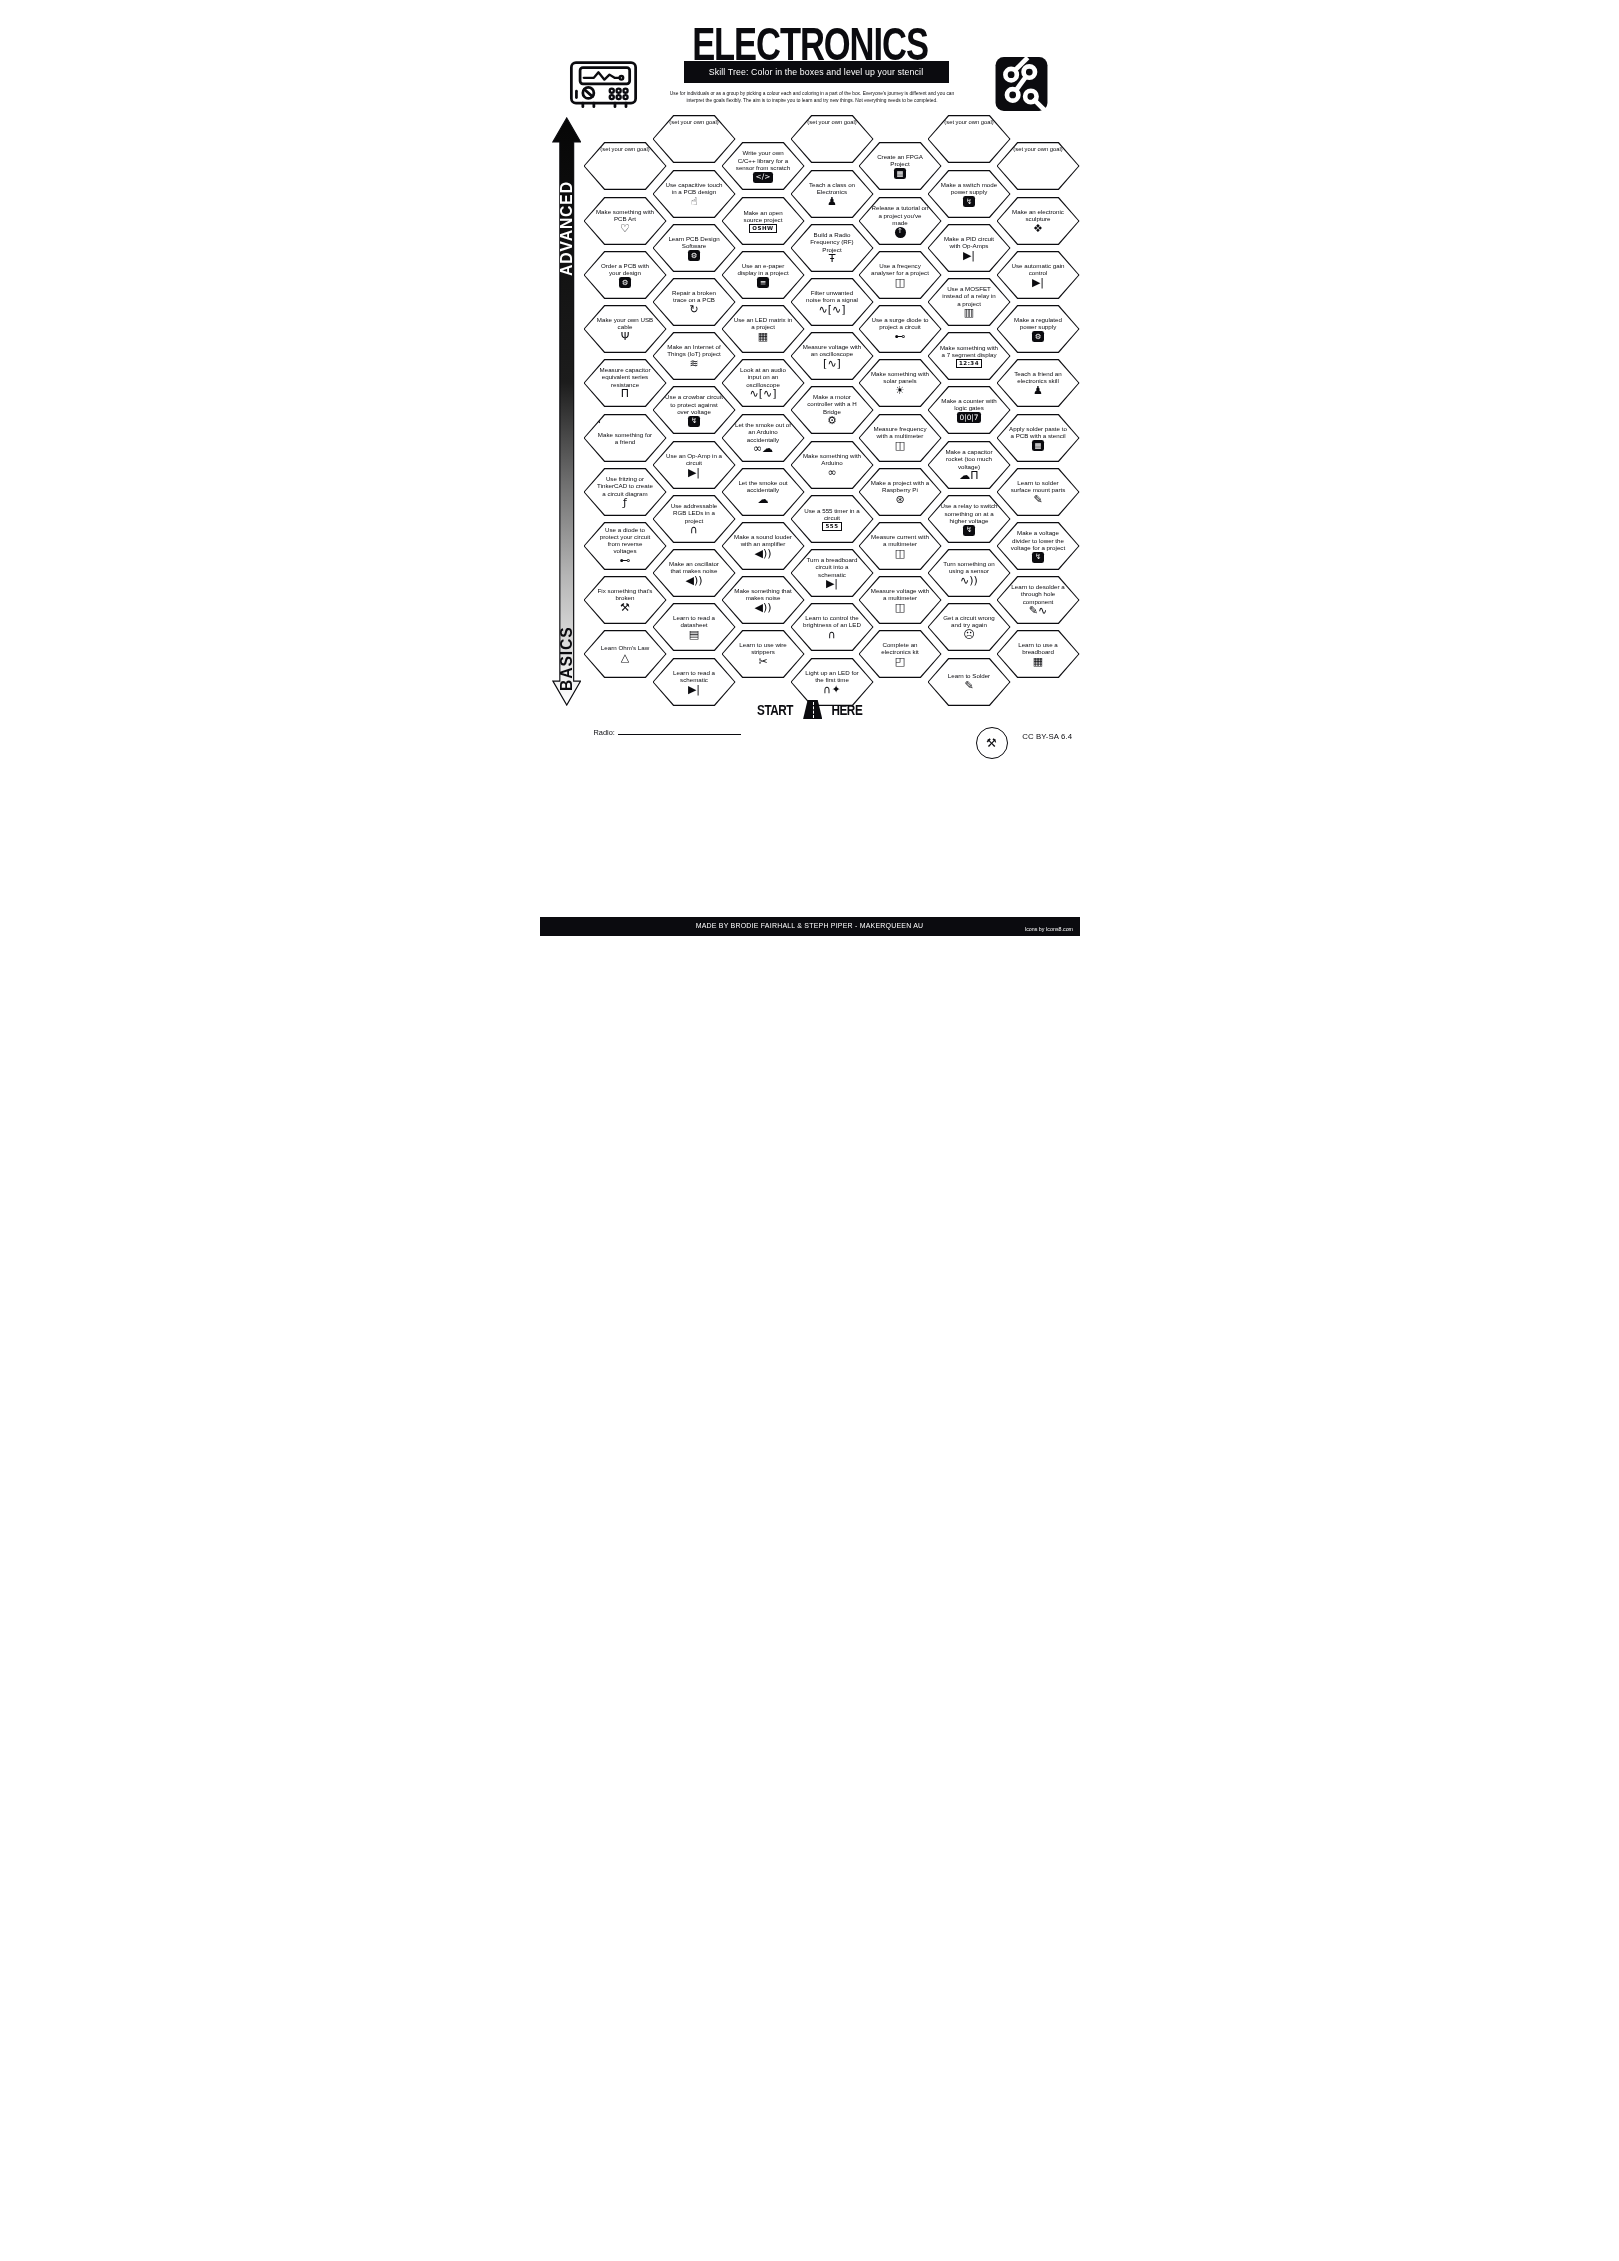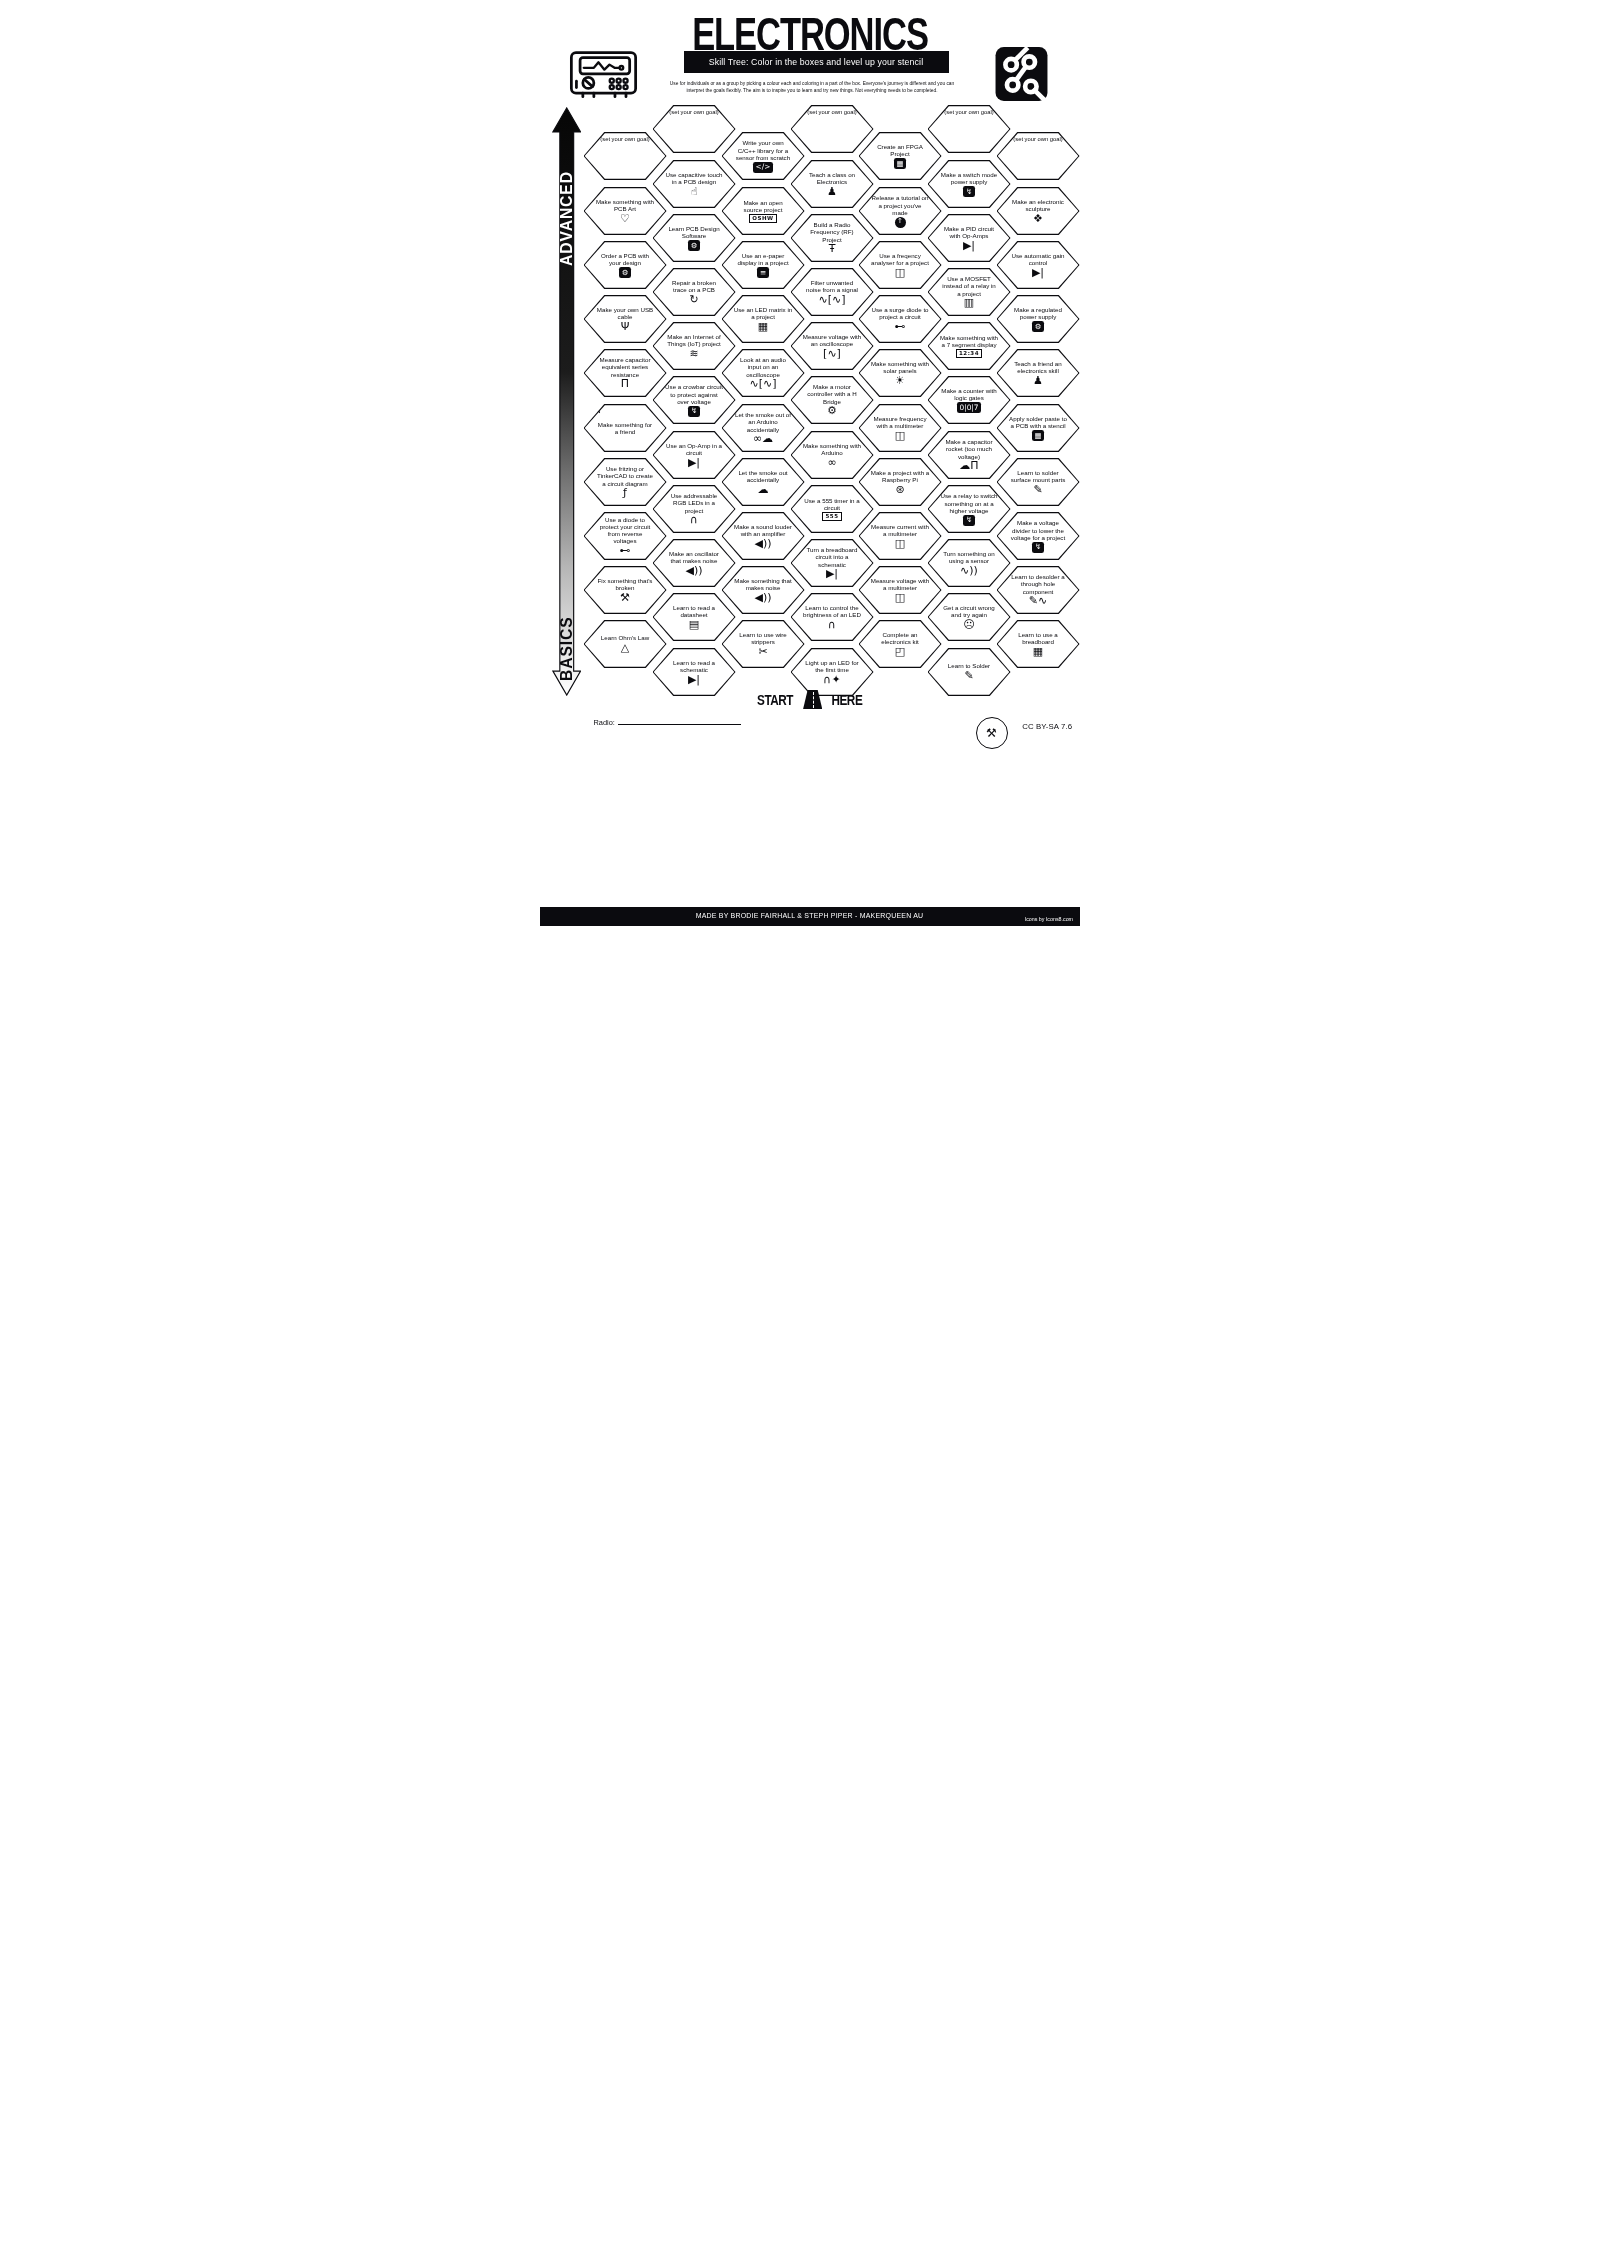--- a/index.html
+++ b/index.html
@@ -1,16 +1,16 @@
 <!DOCTYPE html>
 <html style="font-size:7.4px"><head>
 <meta charset="utf-8">
 <style>
   html,body{margin:0;padding:0;background:#fff;}
-  .page{position:relative;width:540px;height:918px;margin:8px auto;background:#fff;
+  .page{position:relative;width:540px;height:918px;margin:18px auto;background:#fff;
         font-family:"Liberation Sans","DejaVu Sans",sans-serif;color:#0b0b0f;overflow:hidden;}
 
   
   .title{position:absolute;top:2.8px;left:0;width:100%;text-align:center;
          font-size:46px;line-height:1;font-weight:700;letter-spacing:-1.4px;
          transform:scaleX(.75);transform-origin:50% 0;}
   .subtitle-bar{position:absolute;left:144px;top:43px;width:265px;height:22px;background:#0b0b0f;
                 display:flex;align-items:center;justify-content:center;}
   .subtitle-bar span{color:#fff;font-size:8.8px;letter-spacing:0.1px;white-space:nowrap;}
   .desc{position:absolute;left:104px;top:72px;width:337px;text-align:center;
@@ -575,20 +575,20 @@
         <i></i>
       </span>
     <span class="start-word">HERE</span>
   </div>
 
   <div class="name-row">
     <span>Radio:</span><span class="name-line"></span>
   </div>
 
   <div class="mq-logo">⚒</div>
-  <div class="license">CC BY-SA 7.6</div>
+  <div class="license">CC BY-SA 6.4</div>
 
   <div class="footer-bar">
     <div class="footer-credit">MADE BY BRODIE FAIRHALL &amp; STEPH PIPER  -  MAKERQUEEN AU</div>
     <div class="footer-icons">Icons by Icons8.com</div>
   </div>
 </div>
 
 
 </body></html>

